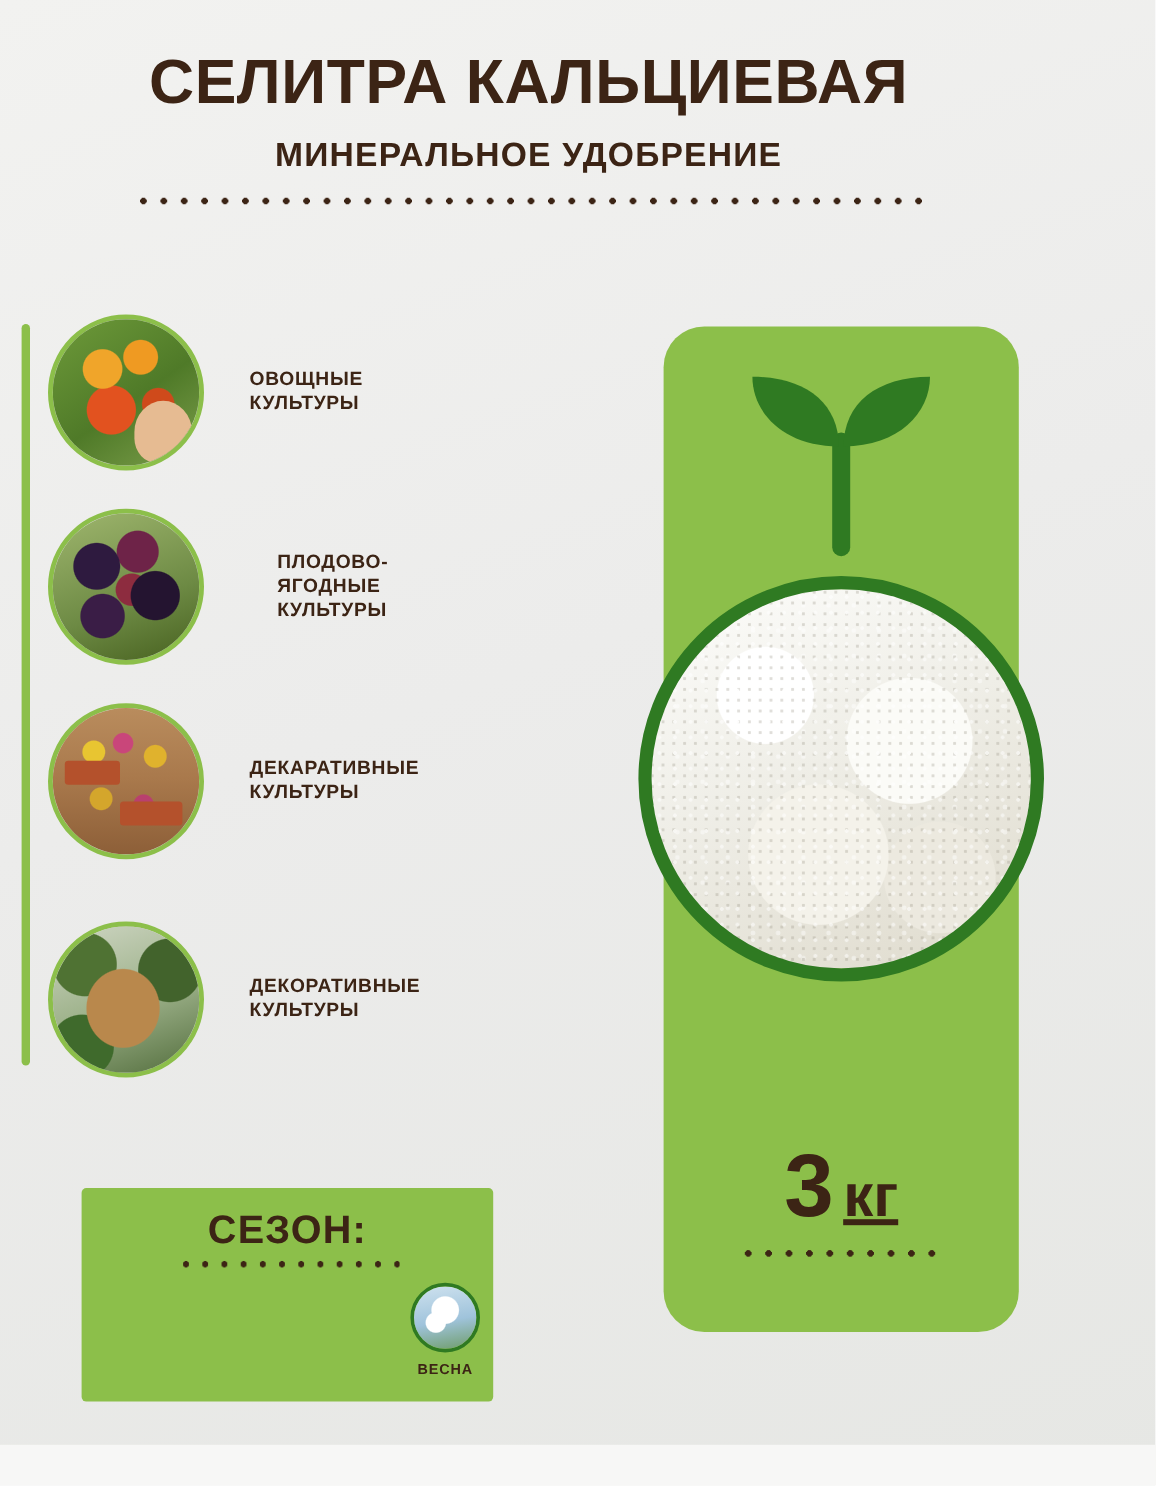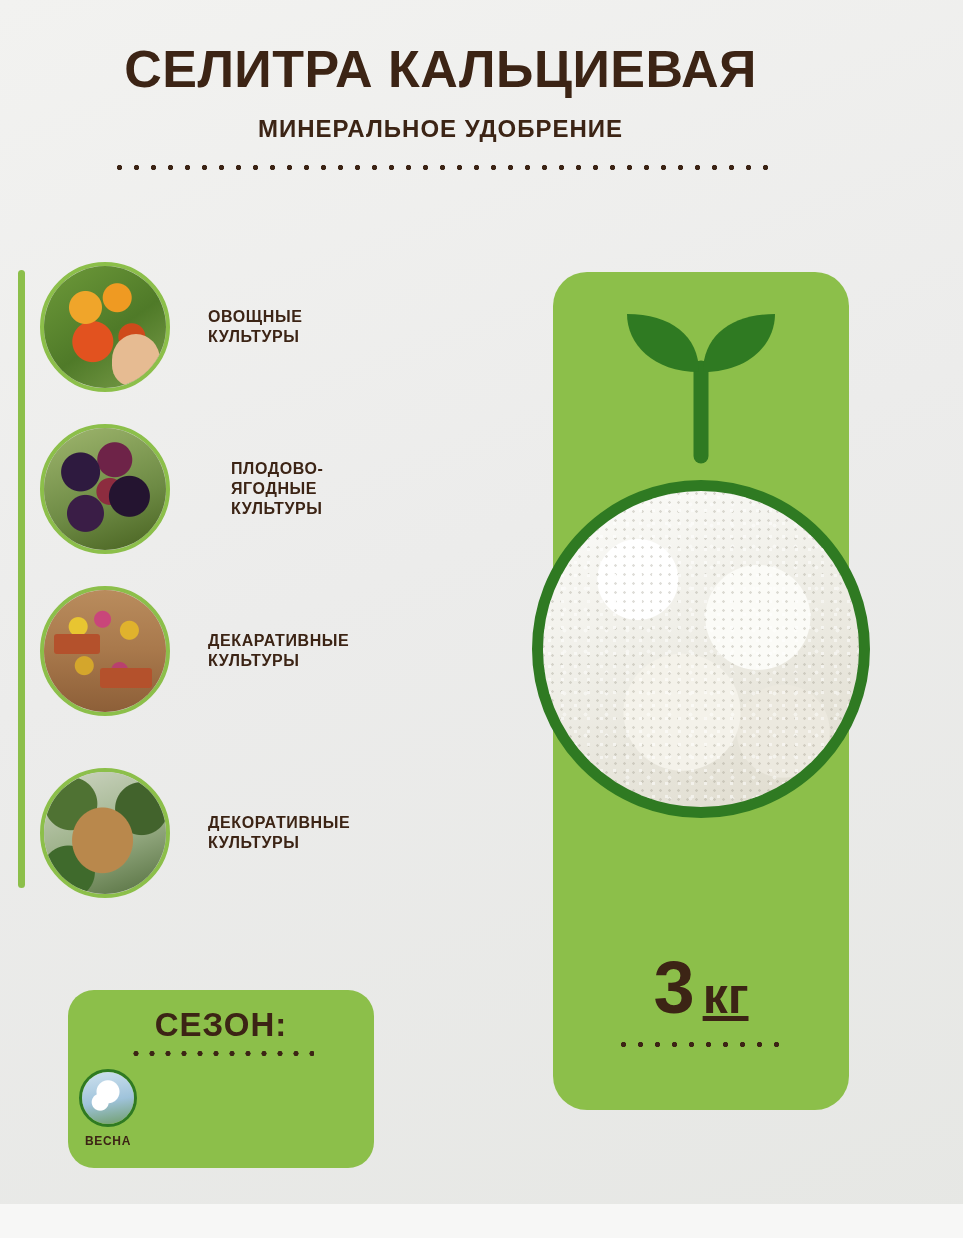--- a/index.html
+++ b/index.html
@@ -42,21 +42,21 @@
   .title {
     font-size: 52px;
     line-height: 58px;
     font-weight: bold;
     letter-spacing: 0.5px;
     color: #3c2415;
     margin: 0;
     text-transform: uppercase;
   }
   .subtitle {
-    font-size: 24px;
+    font-size: 28px;
     line-height: 34px;
     font-weight: bold;
     color: #3c2415;
     margin: 14px 0 0 0;
     letter-spacing: 1px;
     text-transform: uppercase;
     text-align: center;
   }
   .dotted-rule {
     width: 660px;
@@ -254,24 +254,24 @@
     background-image: radial-gradient(circle, #3c2415 2.6px, transparent 2.9px);
     background-size: 17px 7px;
     background-repeat: repeat-x;
   }
 
   
   .season-card {
     position: absolute;
     left: 68px;
     top: 990px;
-    width: 306px;
+    width: 343px;
     height: 178px;
     background: #8cbf4a;
-    border-radius: 26px;
+    border-radius: 4px;
   }
   .season-title {
     margin: 16px 0 0 0;
     text-align: center;
     font-size: 33px;
     line-height: 38px;
     font-weight: bold;
     color: #3c2415;
     letter-spacing: 1px;
     text-transform: uppercase;
@@ -279,21 +279,21 @@
   .season-dots {
     width: 186px;
     height: 7px;
     margin: 6px auto 0 auto;
     background-image: radial-gradient(circle, #3c2415 2.4px, transparent 2.8px);
     background-size: 16px 7px;
     background-repeat: repeat-x;
   }
   .season-items {
     display: flex;
-    justify-content: flex-start;
+    justify-content: flex-end;
     gap: 32px;
     margin-top: 12px;
   }
   .season-item { text-align: center; width: 80px; }
   .season-thumb {
     width: 58px;
     height: 58px;
     margin: 0 auto;
     border-radius: 50%;
     border: 3px solid #2f7a22;

